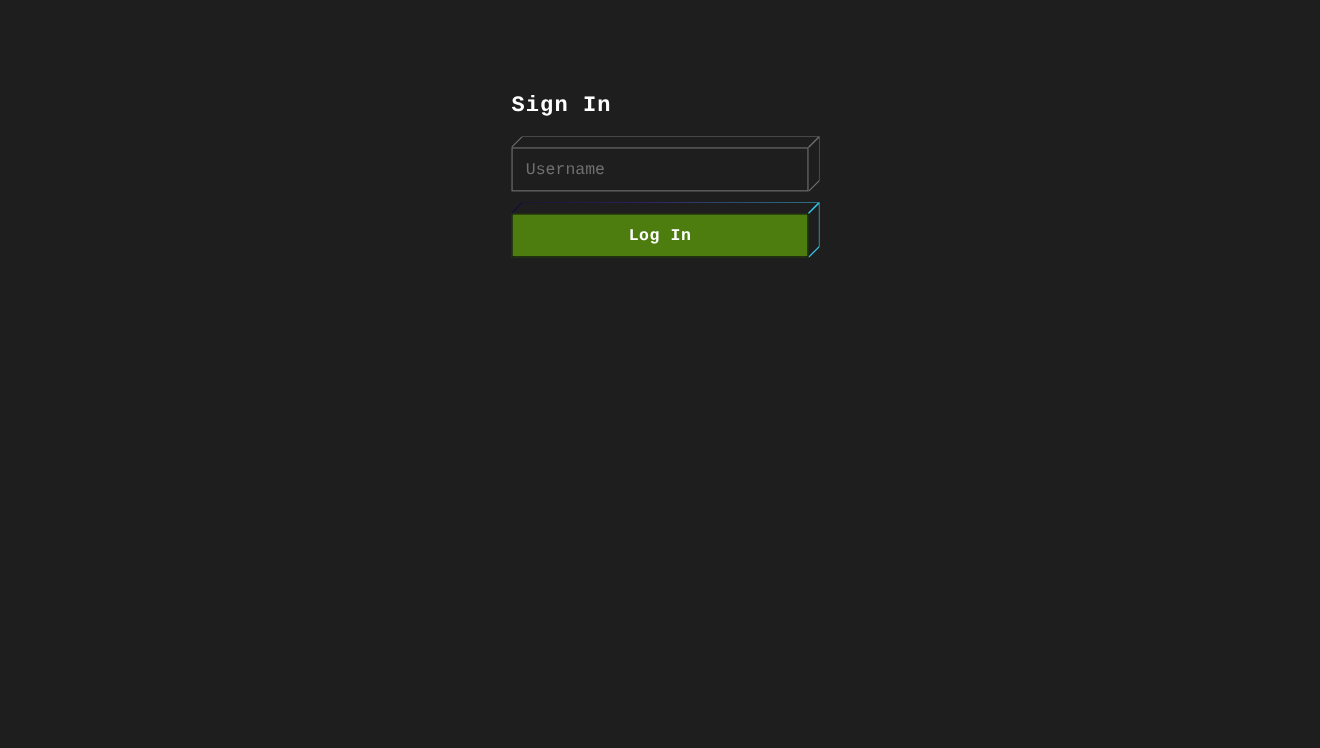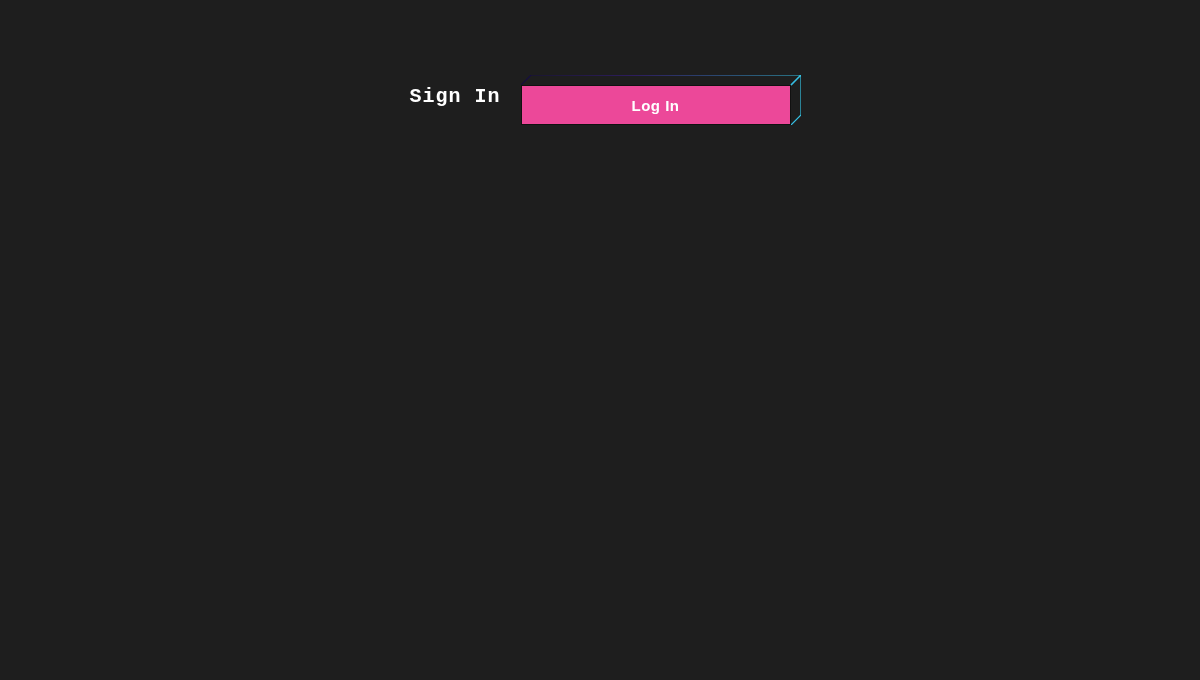--- a/index.html
+++ b/index.html
@@ -15,21 +15,21 @@
       font-family: "Courier New", Courier, monospace;
       display: flex;
       justify-content: center;
       align-items: flex-start;
       padding-top: 85px;
       overflow: hidden;
     }
 
     .form {
       display: flex;
-      flex-direction: row;
+      flex-direction: column;
       align-items: flex-start;
       gap: 20px;
     }
 
     .title {
       font-size: 20px;
       font-weight: bold;
       color: #ffffff;
       letter-spacing: 1px;
       margin-bottom: 6px;
@@ -77,36 +77,47 @@
       height: 50px;
       z-index: 1;
     }
 
     
     .btn-face {
       position: relative;
       width: 270px;
       height: 40px;
       border: 1px solid #111;
-      background: #ec4899;
+      background: #4d7c0f;
       color: #ffffff;
-      font-family: Liberation Sans, sans-serif;
+      font-family: Liberation Mono, monospace;
       font-size: 15px;
       font-weight: bold;
       letter-spacing: 0.5px;
       cursor: pointer;
       z-index: 2;
     }
   </style>
 </head>
 <body>
 
 <form class="form">
   <h1 class="title">Sign In</h1>
 
+  <div class="field">
+    <svg class="extrude" viewBox="0 0 280 50" aria-hidden="true">
+
+      <polyline points="0,10 10,0 280,0 270,10" fill="none" stroke="#717171" stroke-width="1"></polyline>
+
+      <polyline points="270,10 280,0 280,40 270,50" fill="none" stroke="#717171" stroke-width="1"></polyline>
+    </svg>
+    <div class="face">
+      <input type="text" placeholder="Username" style="">
+    </div>
+  </div>
 
 
   <div class="field">
     <svg class="extrude" viewBox="0 0 280 50" aria-hidden="true">
       <defs>
         <linearGradient id="btnGrad" x1="0" y1="0" x2="280" y2="0" gradientUnits="userSpaceOnUse">
           <stop offset="0%" stop-color="#120c3a"></stop>
           <stop offset="40%" stop-color="#3b1c9c"></stop>
           <stop offset="100%" stop-color="#34c6e7"></stop>
         </linearGradient>

